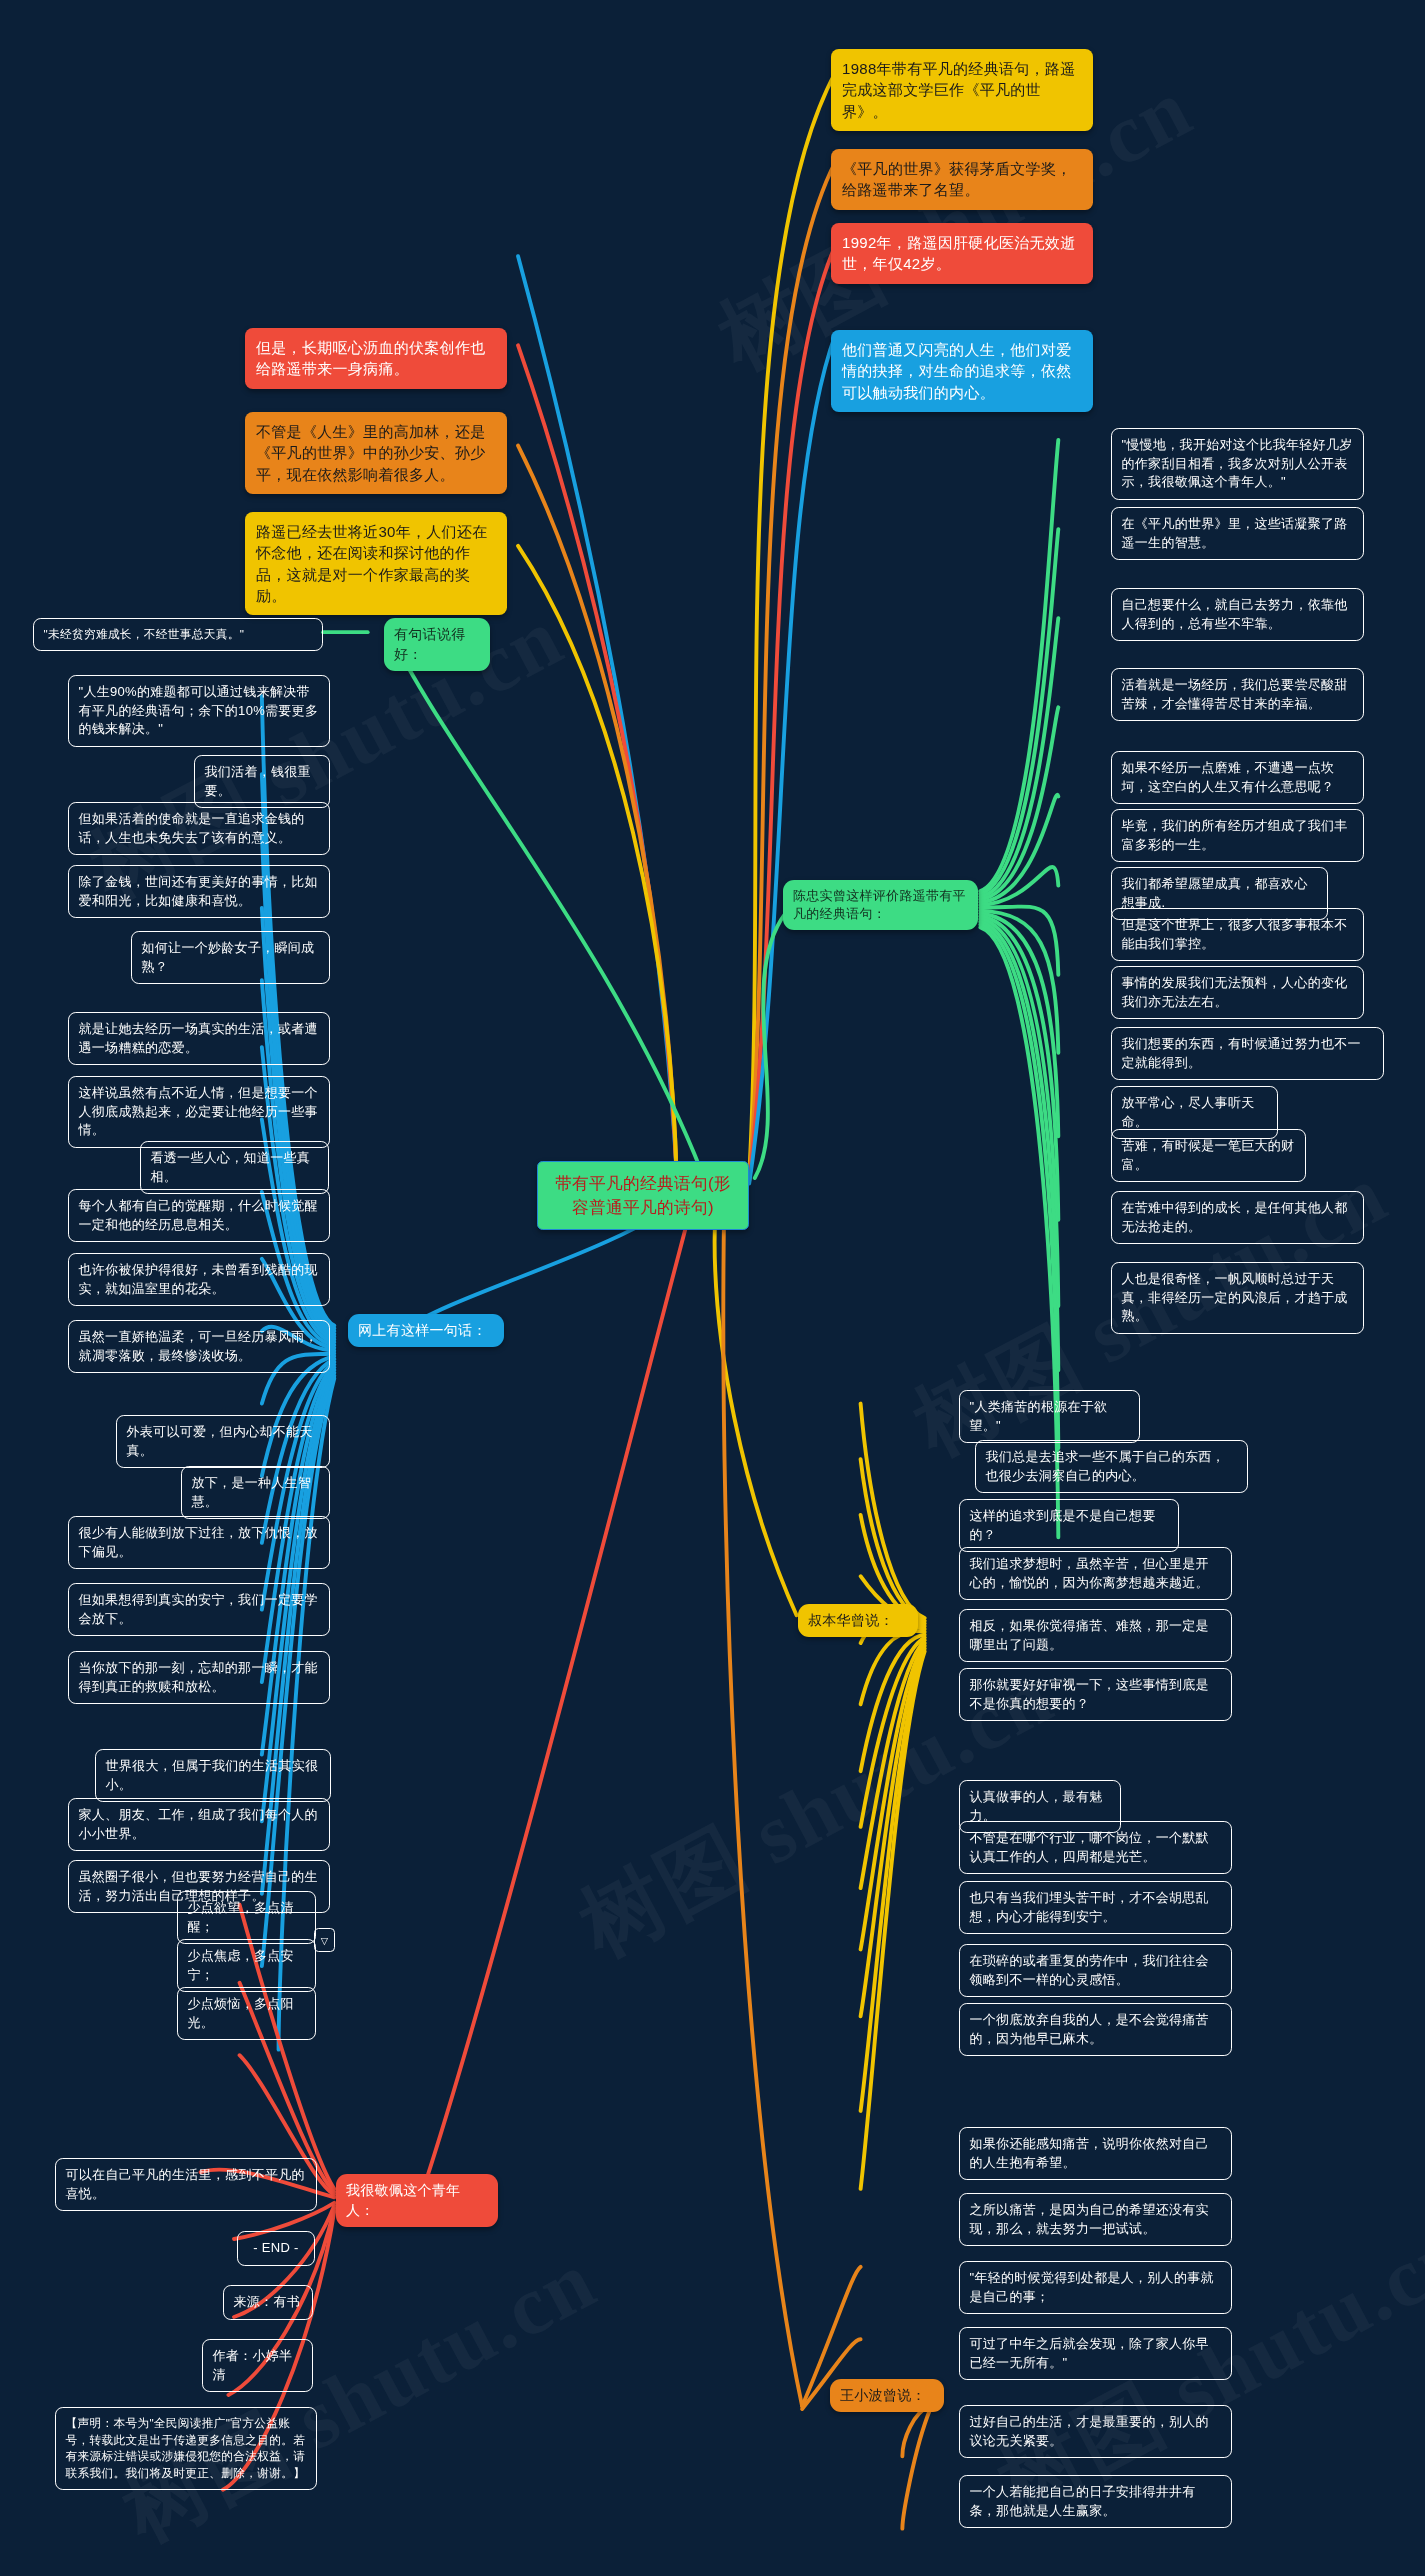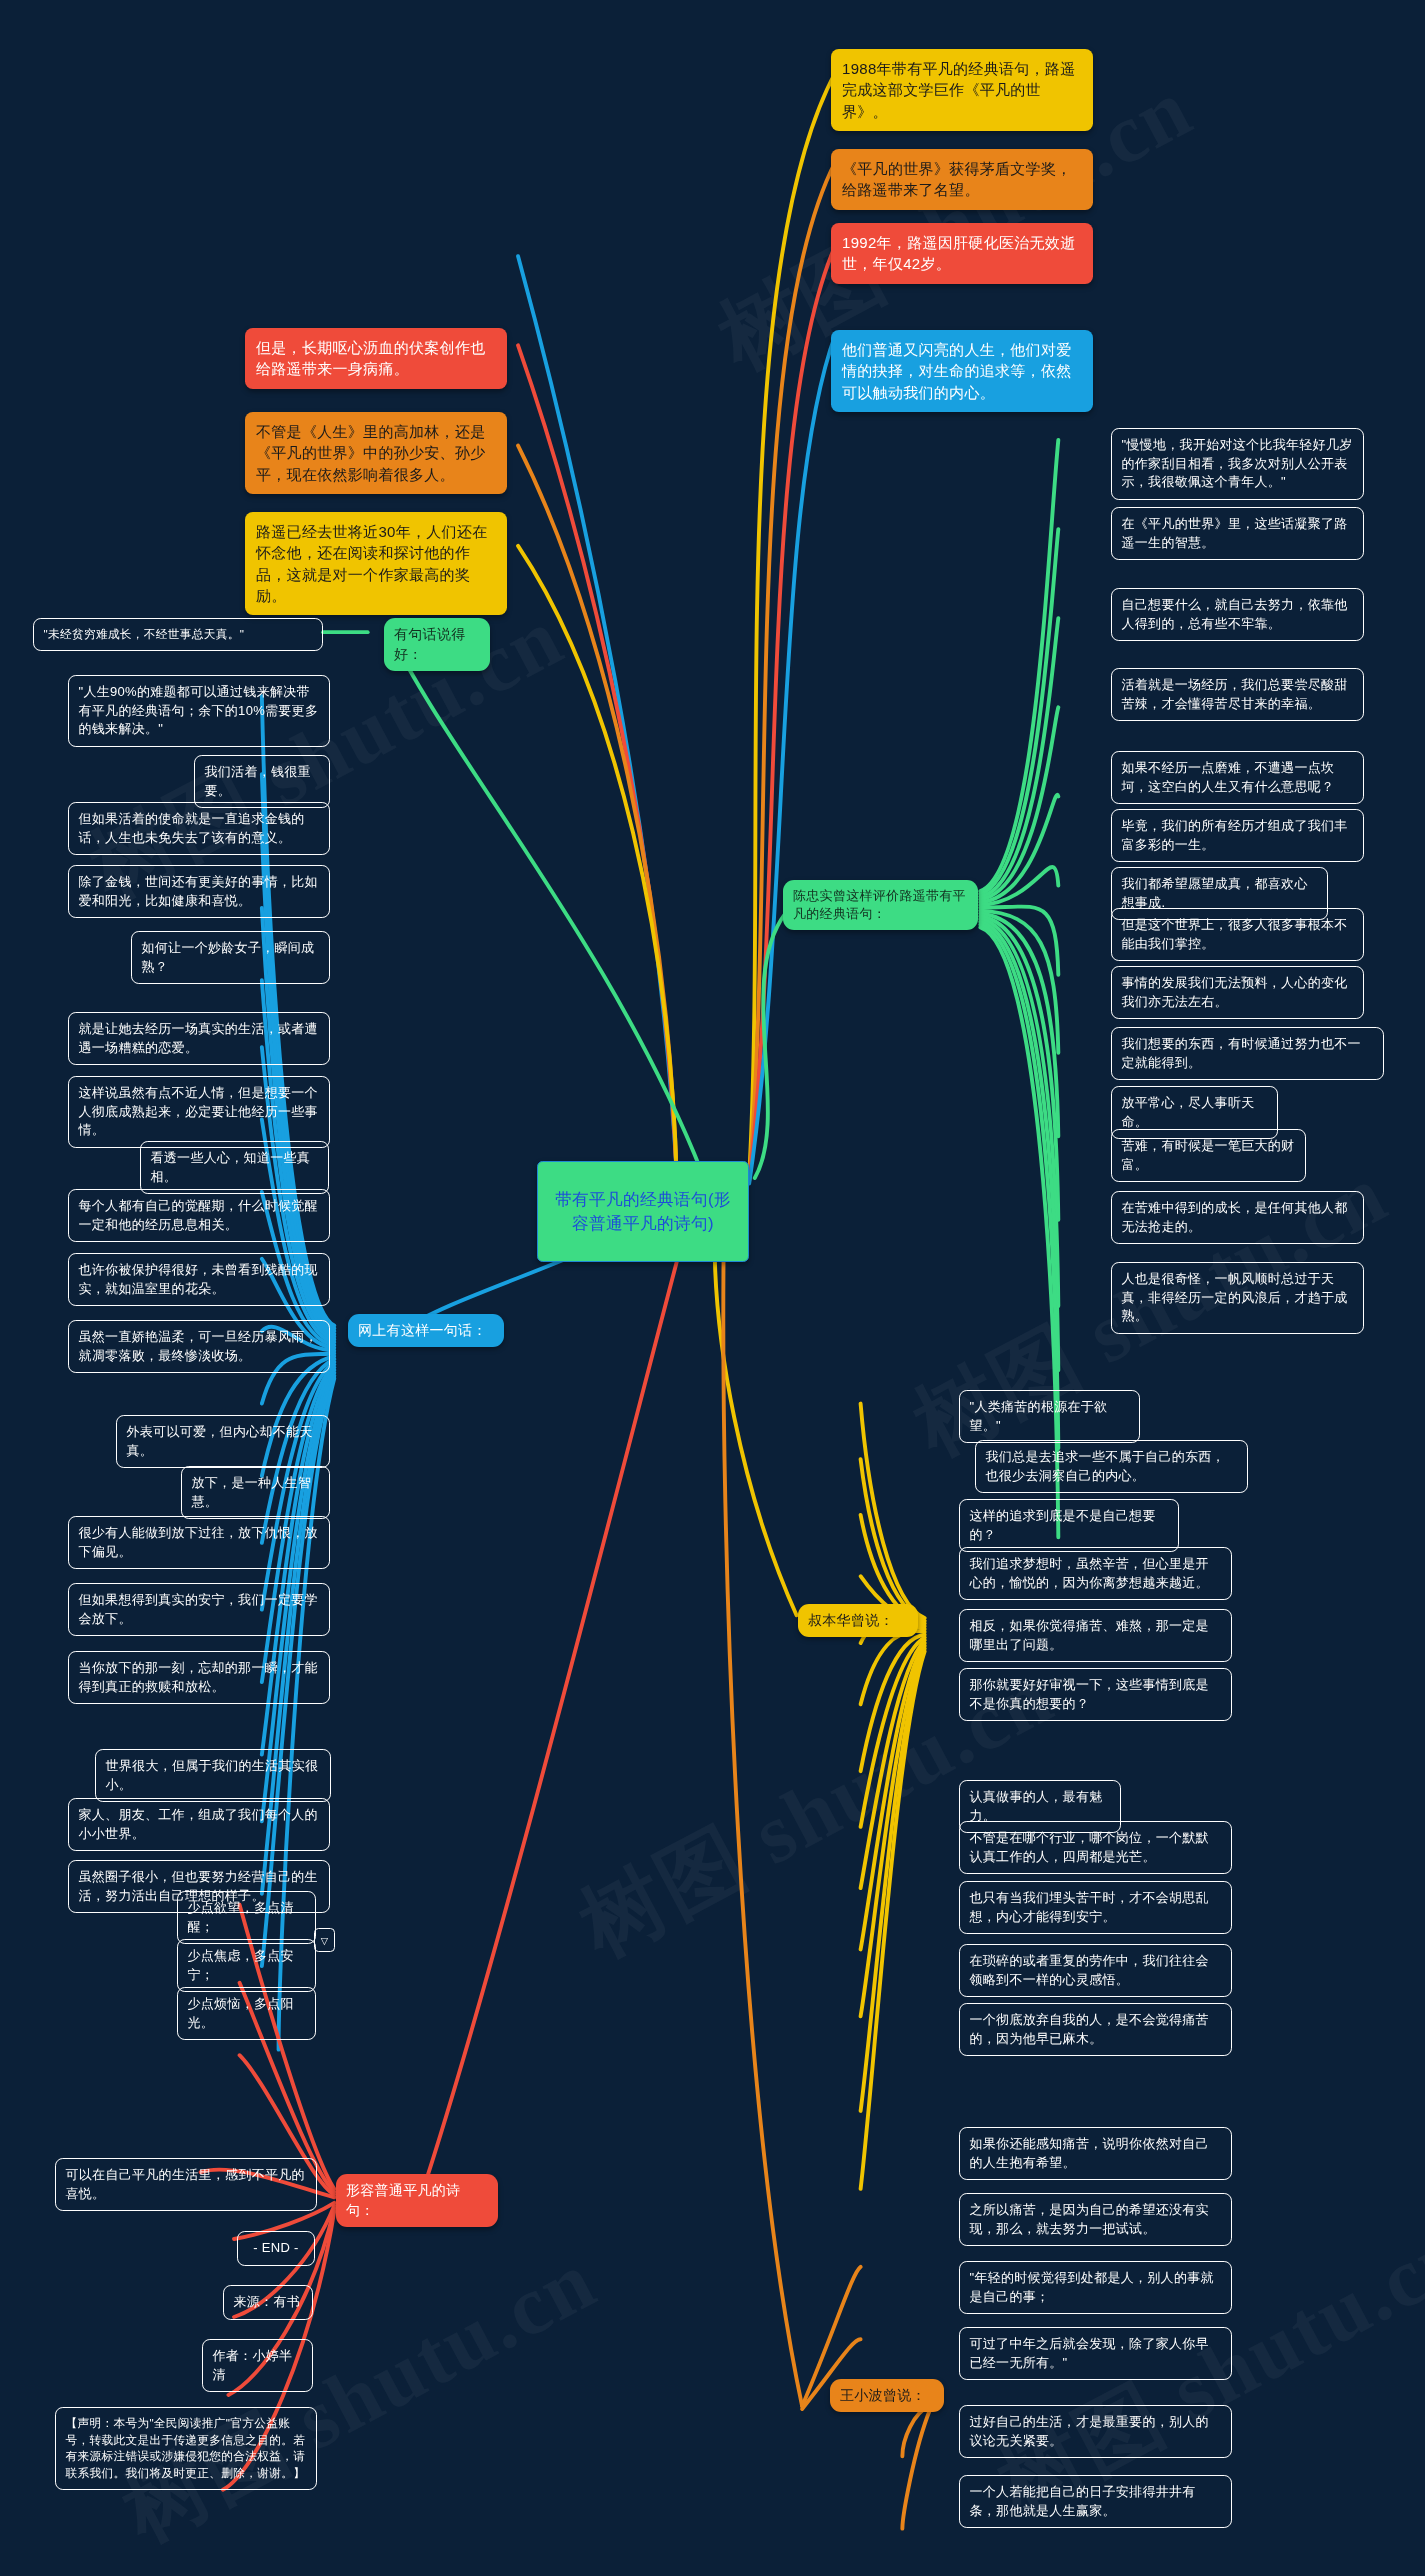--- a/index.html
+++ b/index.html
@@ -53,24 +53,24 @@
     padding:9px 11px;
     font-size:15px;
     border:none;
     box-shadow:0 2.2px 5.6px rgba(0,0,0,.35);
   }
   .fill.blue   {background:#18a0e0;color:#ffffff;}
   .fill.red    {background:#ef4b3a;color:#ffffff;}
   .fill.orange {background:#e8841a;color:#1a1a1a;}
   .fill.yellow {background:#f0c400;color:#1a1a1a;}
   .fill.root{
-    background:#3ddc84;color:#1d4ed8;
+    background:#3ddc84;color:#b91c1c;
     font-size:16.7px;
     text-align:center;
-    padding:26px 11px;
+    padding:10px 11px;
     border:1.1px solid #1e88d4;
     border-radius:5.6px;
   }
   .chip{
     padding:6.7px 10px;
     font-size:14px;
     border:none;
     border-radius:11px;
     box-shadow:0 2.2px 5.6px rgba(0,0,0,.35);
   }
@@ -265,21 +265,21 @@
   <div class="node leaf" style="left:959px;top:2127px;width:273px;">如果你还能感知痛苦，说明你依然对自己的人生抱有希望。</div>
   <div class="node leaf" style="left:959px;top:2193px;width:273px;">之所以痛苦，是因为自己的希望还没有实现，那么，就去努力一把试试。</div>
 
   <div class="node chip orange" style="left:830px;top:2379px;width:114px;">王小波曾说：</div>
 
   <div class="node leaf" style="left:959px;top:2261px;width:273px;">"年轻的时候觉得到处都是人，别人的事就是自己的事；</div>
   <div class="node leaf" style="left:959px;top:2327px;width:273px;">可过了中年之后就会发现，除了家人你早已经一无所有。"</div>
   <div class="node leaf" style="left:959px;top:2405px;width:273px;">过好自己的生活，才是最重要的，别人的议论无关紧要。</div>
   <div class="node leaf" style="left:959px;top:2475px;width:273px;">一个人若能把自己的日子安排得井井有条，那他就是人生赢家。</div>
 
-  <div class="node chip red" style="left:336px;top:2174px;width:162px;">形容普通平凡的诗句：</div>
+  <div class="node chip red" style="left:336px;top:2174px;width:162px;">我很敬佩这个青年人：</div>
 
   <div class="node leaf" style="left:177px;top:1891px;width:139px;">少点欲望，多点清醒；</div>
   <div class="node leaf" style="left:177px;top:1939px;width:139px;">少点焦虑，多点安宁；</div>
   <div class="node leaf" style="left:177px;top:1987px;width:139px;">少点烦恼，多点阳光。</div>
   <div class="node leaf" style="left:55px;top:2158px;width:262px;">可以在自己平凡的生活里，感到不平凡的喜悦。</div>
   <div class="node leaf" style="left:237px;top:2231px;width:78px;text-align:center;">- END -</div>
   <div class="node leaf" style="left:223px;top:2285px;width:90px;">来源：有书</div>
   <div class="node leaf" style="left:202px;top:2339px;width:111px;">作者：小婷半清</div>
   <div class="node leaf small" style="left:55px;top:2407px;width:262px;">【声明：本号为"全民阅读推广"官方公益账号，转载此文是出于传递更多信息之目的。若有来源标注错误或涉嫌侵犯您的合法权益，请联系我们。我们将及时更正、删除，谢谢。】</div>
 

